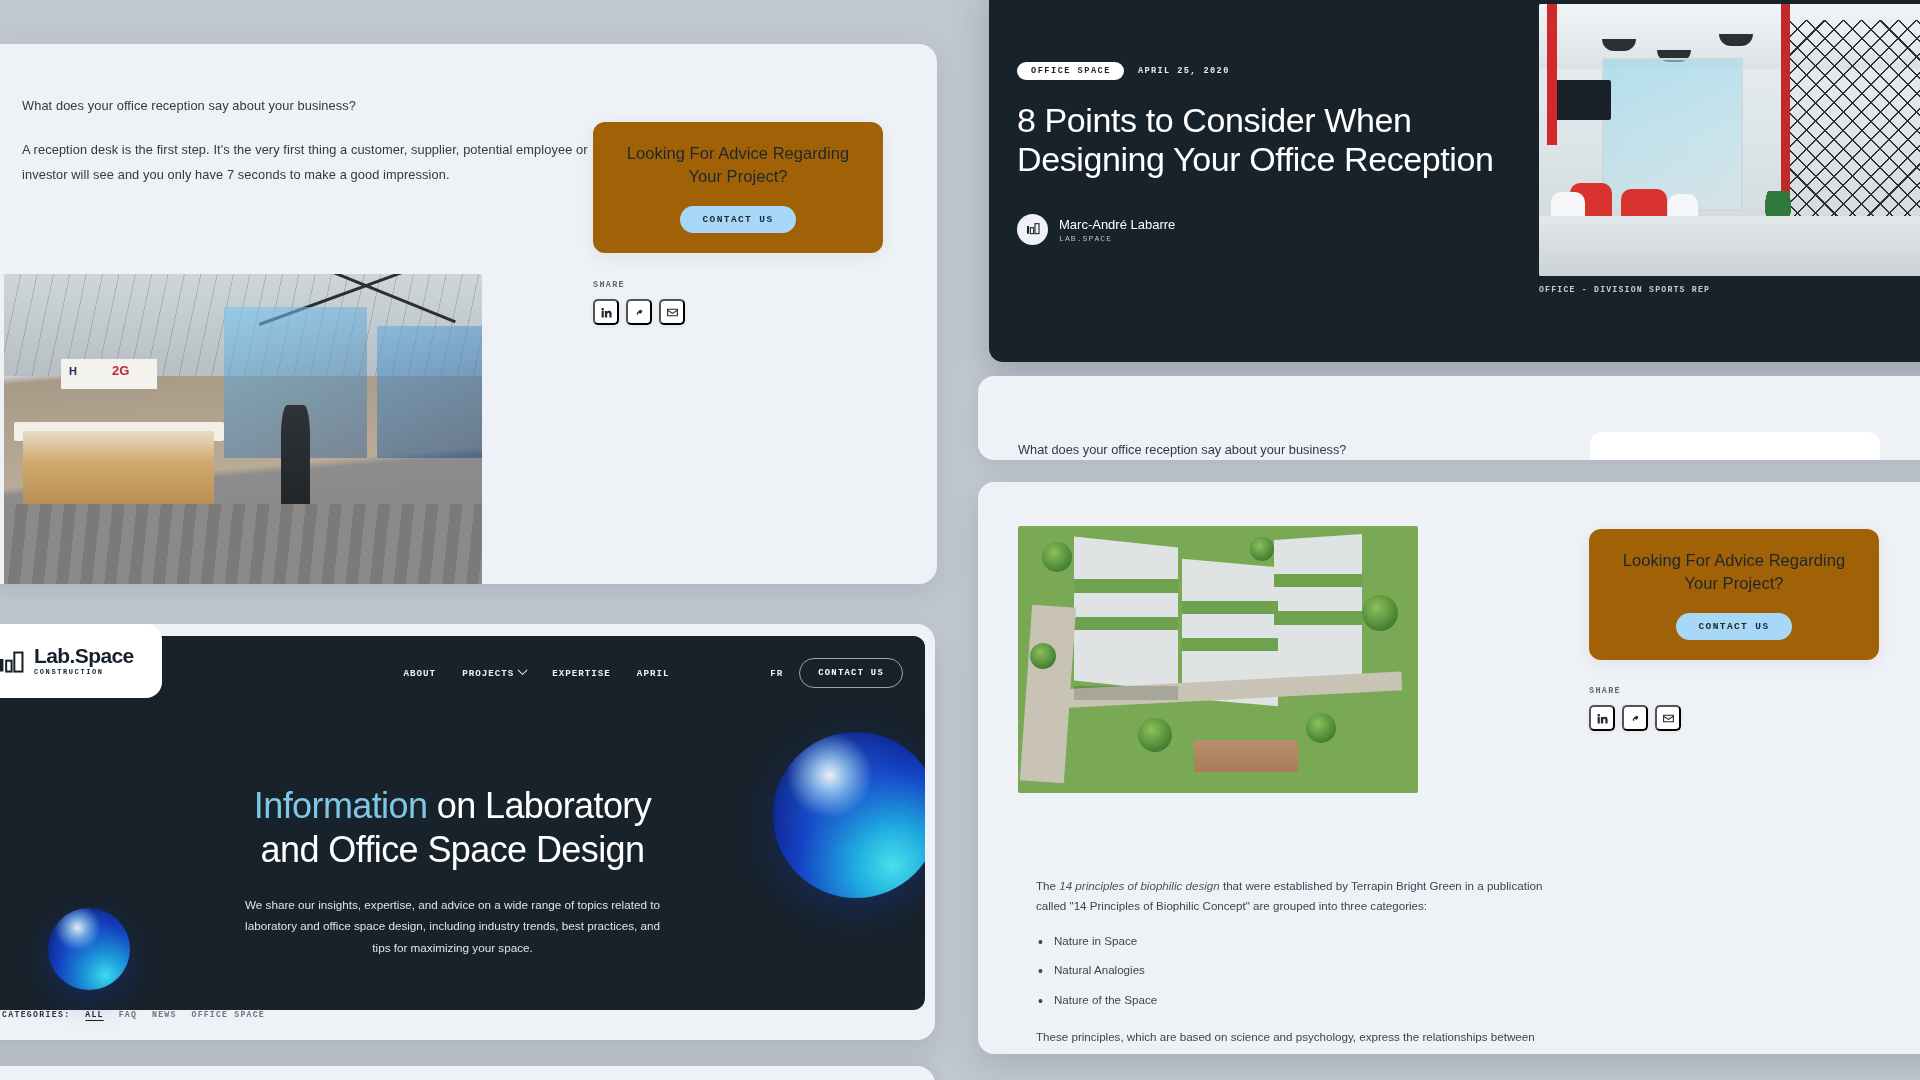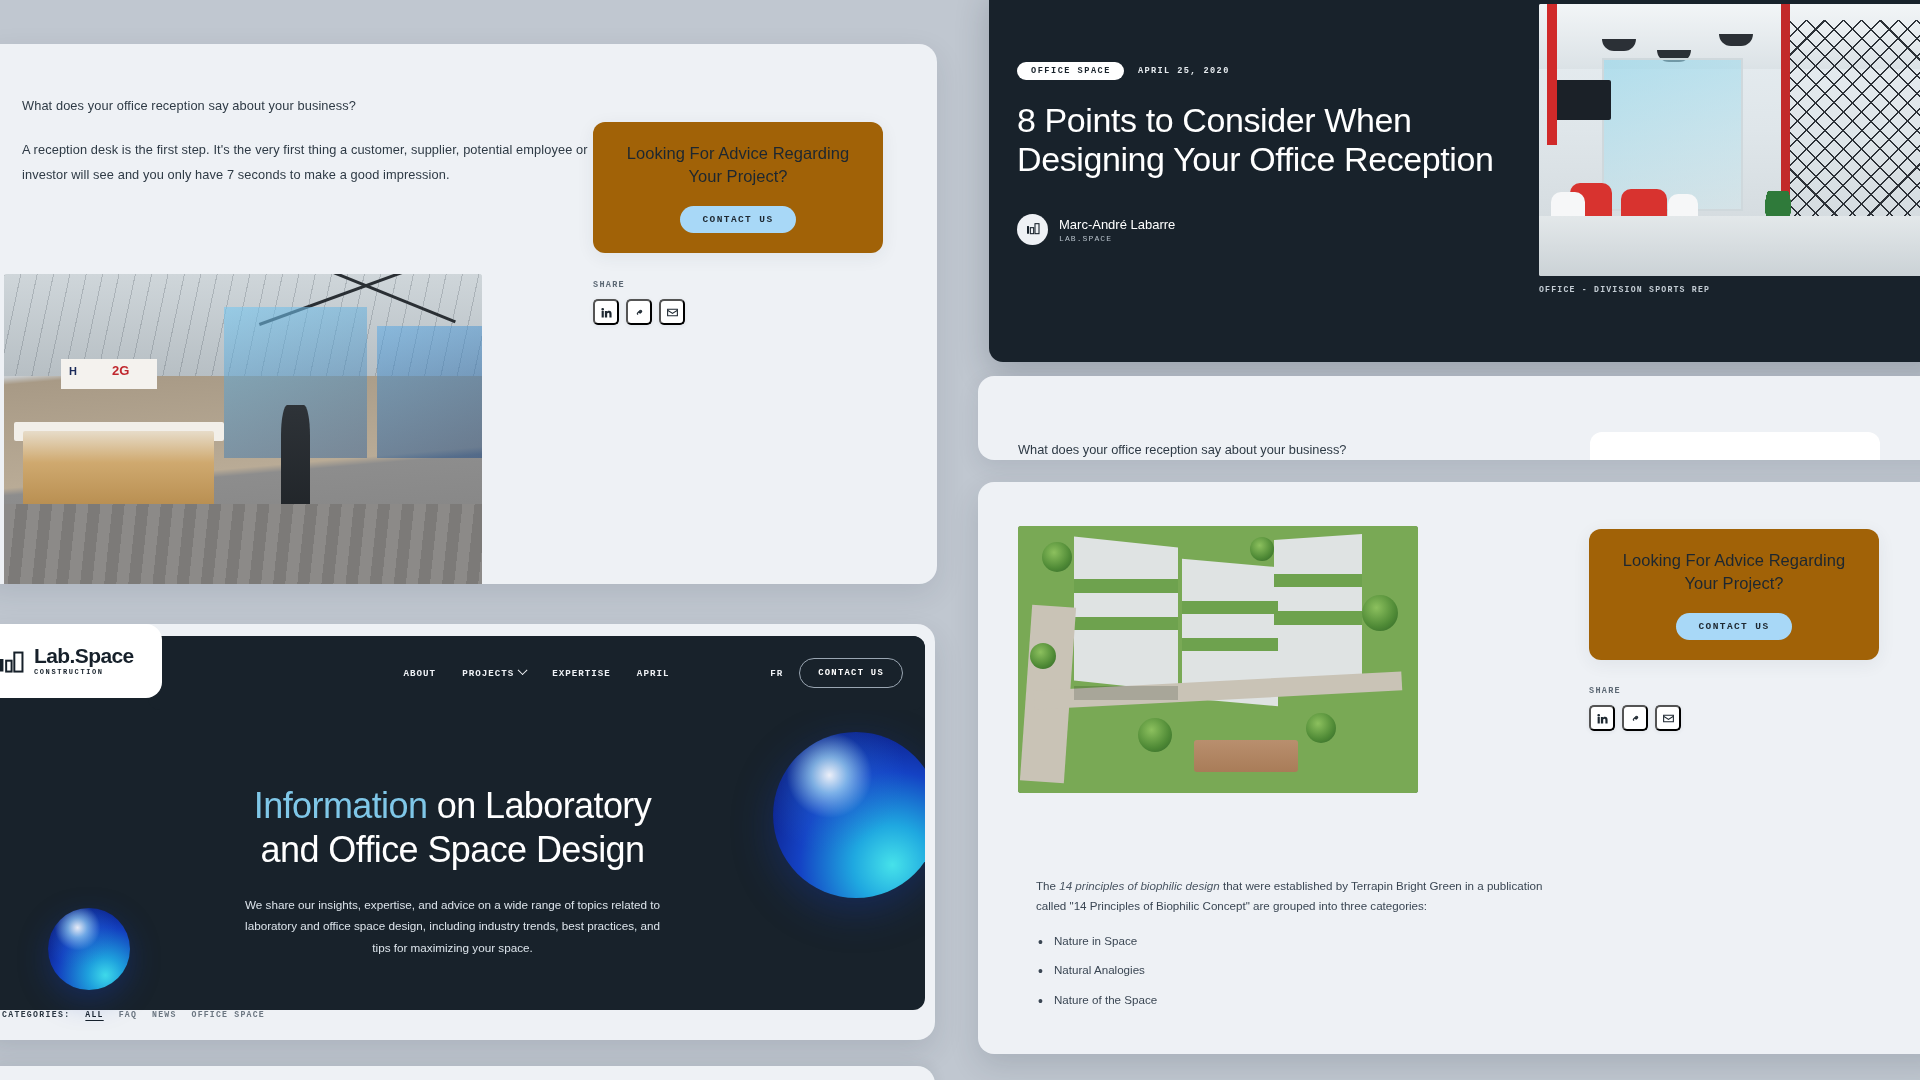--- a/index.html
+++ b/index.html
@@ -476,20 +476,21 @@
 
     <div class="bio-body">
       <p class="bio-p">
         <span>The </span><em>14 principles of biophilic design</em><span> that were established by Terrapin Bright Green in a publication called "14 Principles of Biophilic Concept" are grouped into three categories:</span>
       </p>
       <ul class="bio-list">
         <li>Nature in Space</li>
         <li>Natural Analogies</li>
         <li>Nature of the Space</li>
       </ul>
+      <p class="bio-p bio-tail">These principles, which are based on science and psychology, express the relationships between</p>
     </div>
 
     <div class="advice-card" id="advice-right">
       <div class="advice-title">Looking For Advice Regarding Your Project?</div>
       <button class="contact-pill">CONTACT US</button>
     </div>
 
     <div id="share-right">
       <span class="share-label">SHARE</span>
       <div class="share-row">

